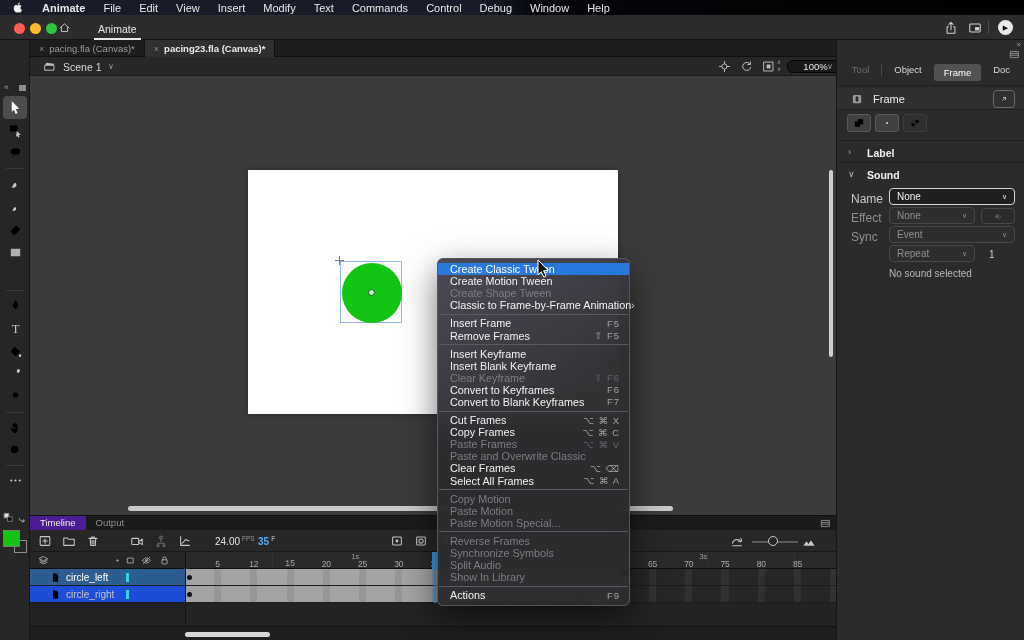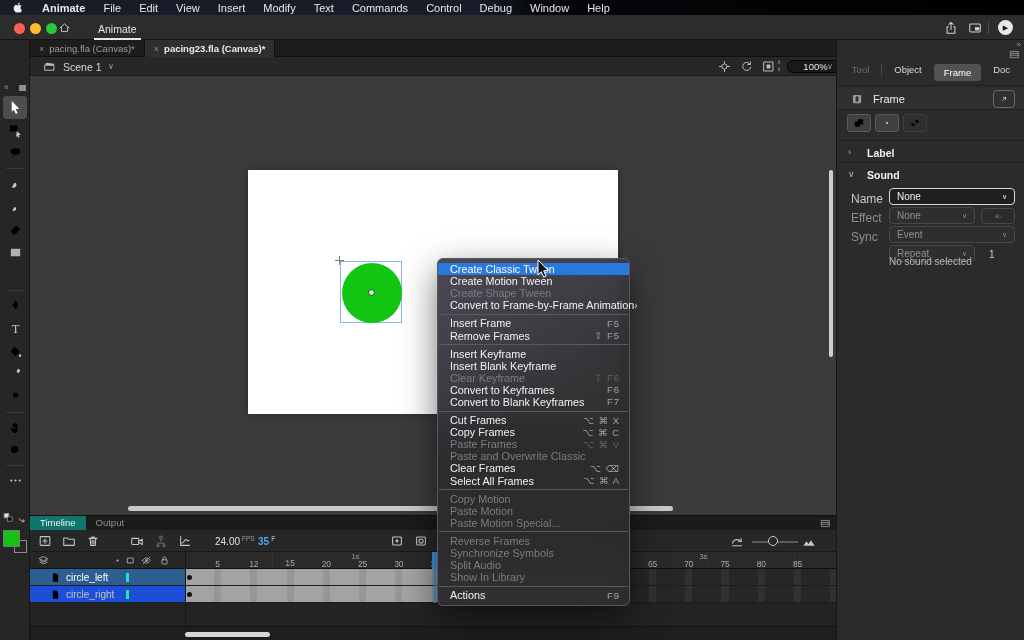--- a/index.html
+++ b/index.html
@@ -77,21 +77,21 @@
   #corner-cross { left:305px; top:180px; width:9px; height:9px; color:#666; }
   #corner-cross::before { content:""; position:absolute; left:4px; top:0; width:1px; height:9px; background:#7a7a7a; }
   #corner-cross::after { content:""; position:absolute; left:0; top:4px; width:9px; height:1px; background:#7a7a7a; }
   #stage-hscroll { left:98px; top:430px; width:545px; height:5px; border-radius:3px; background:#c9c9c9; }
   #stage-vscroll { left:799px; top:94px; width:4px; height:187px; border-radius:2px; background:#d0d0d0; }
 
   
   #timeline { left:30px; top:515px; width:806px; height:125px; background:#242424; border-top:1px solid #101010; }
   #tl-tabs { left:0; top:0; width:806px; height:14px; background:#1b1b1b; display:flex; }
   .tl-tab { padding:0 10px; font-size:9.5px; line-height:14px; color:#8f8f8f; }
-  .tl-tab.active { background:#0f766e; color:#f0f0f0; }
+  .tl-tab.active { background:#4c1d95; color:#f0f0f0; }
   #tl-panelmenu { left:790px; top:2px; width:11px; height:11px; color:#9a9a9a; }
   #tl-toolbar { left:0; top:14px; width:806px; height:22px; background:#272727; border-bottom:1px solid #191919; }
   .tlb-ic { top:4px; width:14px; height:14px; color:#c6c6c6; }
   .tlb-ic.dim { color:#6a6a6a; }
   #fps-group { left:185px; top:5px; font-size:10px; color:#e2e2e2; }
   #fps-group sup, #frame-group sup { font-size:6.5px; color:#9a9a9a; margin-left:2px; }
   #frame-group { left:228px; top:5px; font-size:10px; color:#4fa8f0; font-weight:bold; }
   #tl-slider-track { left:722px; top:11px; width:46px; height:2px; background:#5a5a5a; }
   #tl-slider-knob { left:738px; top:6px; width:10px; height:10px; border:1.5px solid #c9c9c9; border-radius:50%; background:#272727; }
 
@@ -678,35 +678,35 @@
     <div class="snd-select dim" style="top:186px;width:126px">
       <span>Event</span>
       <span class="chv">∨</span>
     </div>
 
     <div class="snd-select dim" style="top:205px;width:86px">
       <span>Repeat</span>
       <span class="chv">∨</span>
     </div>
     <span id="repeat-count" class="abs" style="top:209px">1</span>
-    <span id="snd-status" class="abs" style="top:216px">No sound selected</span>
+    <span id="snd-status" class="abs" style="top:228px">No sound selected</span>
   </div>
 
   <div id="ctx" class="abs">
       <div class="ctx-item hl" style="background: rgb(40, 120, 221);">
         <span>Create Classic Tween</span>
       </div>
       <div class="ctx-item">
         <span>Create Motion Tween</span>
       </div>
       <div class="ctx-item disabled">
         <span>Create Shape Tween</span>
       </div>
       <div class="ctx-item">
-        <span>Convert to Frame-by-Frame Animation</span>
+        <span>Classic to Frame-by-Frame Animation</span>
         <span class="sub">›</span>
       </div>
       <div class="ctx-div"></div>
       <div class="ctx-item">
         <span>Insert Frame</span>
         <span class="sc">F5</span>
       </div>
       <div class="ctx-item">
         <span>Remove Frames</span>
         <span class="sc">⇧ F5</span>

